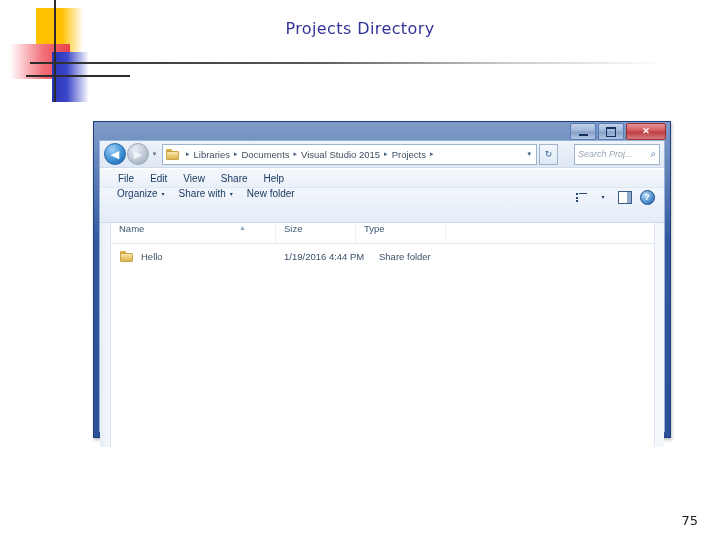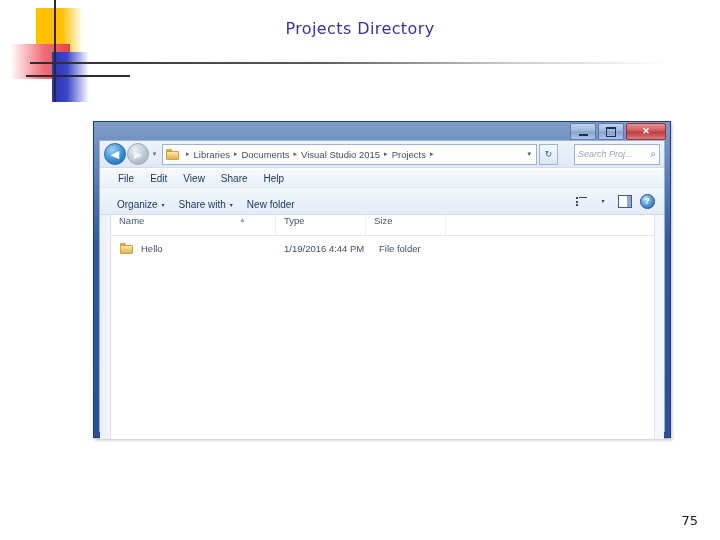--- a/index.html
+++ b/index.html
@@ -283,22 +283,22 @@
     font-size: 10px;
     color: #1b3a63;
     padding: 0 8px;
   }
 
   
   .cmdbar {
     height: 22px;
     background: linear-gradient(to bottom, #f2f6fc 0%, #e4ecf7 100%);
     display: flex;
-    align-items: flex-end;
-    padding: 0 6px 4px 10px;
+    align-items: flex-start;
+    padding: 0 6px 12px 10px;
     border-bottom: 1px solid #cfdcec;
   }
   .cmdbar .ci {
     font-size: 10px;
     color: #1b3a63;
     padding: 0 7px;
     display: flex;
     align-items: center;
     gap: 4px;
   }
@@ -544,32 +544,32 @@
 
     <div class="content">
       <div class="navpane"></div>
 
       <div class="filelist">
         <div class="colheader">
           <div class="col col-name">
             <span>Name</span>
             <span class="sortarrow">▲</span>
           </div>
+          <div class="col col-size">Size</div>
           <div class="col col-type">Type</div>
-          <div class="col col-size">Size</div>
         </div>
 
         <div class="rows">
           <div class="row">
             <div class="cell name">
               <span class="folder-ico"></span>
               <span>Hello</span>
             </div>
             <div class="cell date">1/19/2016 4:44 PM</div>
-            <div class="cell type">File folder</div>
+            <div class="cell type">Share folder</div>
             <div class="cell size"></div>
           </div>
         </div>
 
         <div class="vscroll"></div>
       </div>
     </div>
 
     <div class="statusstrip"></div>
   </div>

